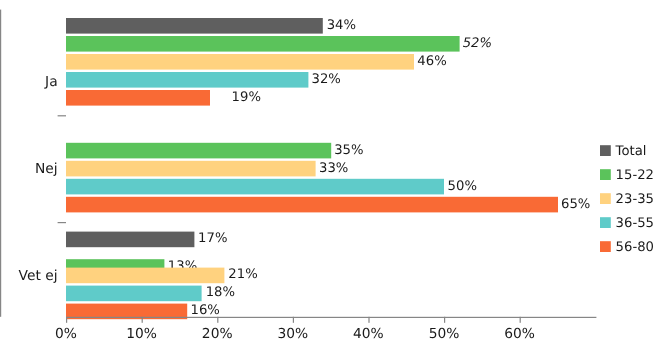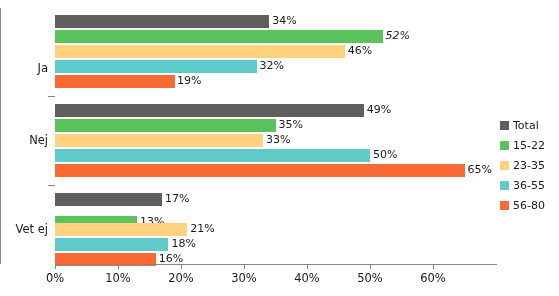--- a/index.html
+++ b/index.html
@@ -173,28 +173,24 @@
         <div class="bar-row" style="top: 30px;">
           <span class="bar" style="width: 289.8px; background: rgb(255, 210, 127);"></span>
           <span class="bar-label" style="left: 289.8px;">46%</span>
         </div>
         <div class="bar-row" style="top: 45px;">
           <span class="bar" style="width: 201.6px; background: rgb(95, 203, 201);"></span>
           <span class="bar-label" style="left: 201.6px;">32%</span>
         </div>
         <div class="bar-row" style="top: 60px;">
           <span class="bar" style="width: 119.7px; background: rgb(249, 106, 53);"></span>
-          <span class="bar-label" style="left: 119px;">19%</span>
+          <span class="bar-label" style="left: 135px;">19%</span>
         </div>
       </div>
       <div class="group" style="top: 96px; height: 73px;">
-        <div class="bar-row" style="top: 0px;">
-          <span class="bar" style="width: 308.7px; background: rgb(95, 95, 95);"></span>
-          <span class="bar-label" style="left: 308.7px;">49%</span>
-        </div>
         <div class="bar-row" style="top: 15px; text-align: center;">
           <span class="bar" style="width: 220.5px; background: rgb(91, 195, 91);"></span>
           <span class="bar-label" style="left: 220.5px;">35%</span>
         </div>
         <div class="bar-row" style="top: 30px;">
           <span class="bar" style="width: 207.9px; background: rgb(255, 210, 127);"></span>
           <span class="bar-label" style="left: 207.9px;">33%</span>
         </div>
         <div class="bar-row" style="top: 45px;">
           <span class="bar" style="width: 315px; background: rgb(95, 203, 201);"></span>

